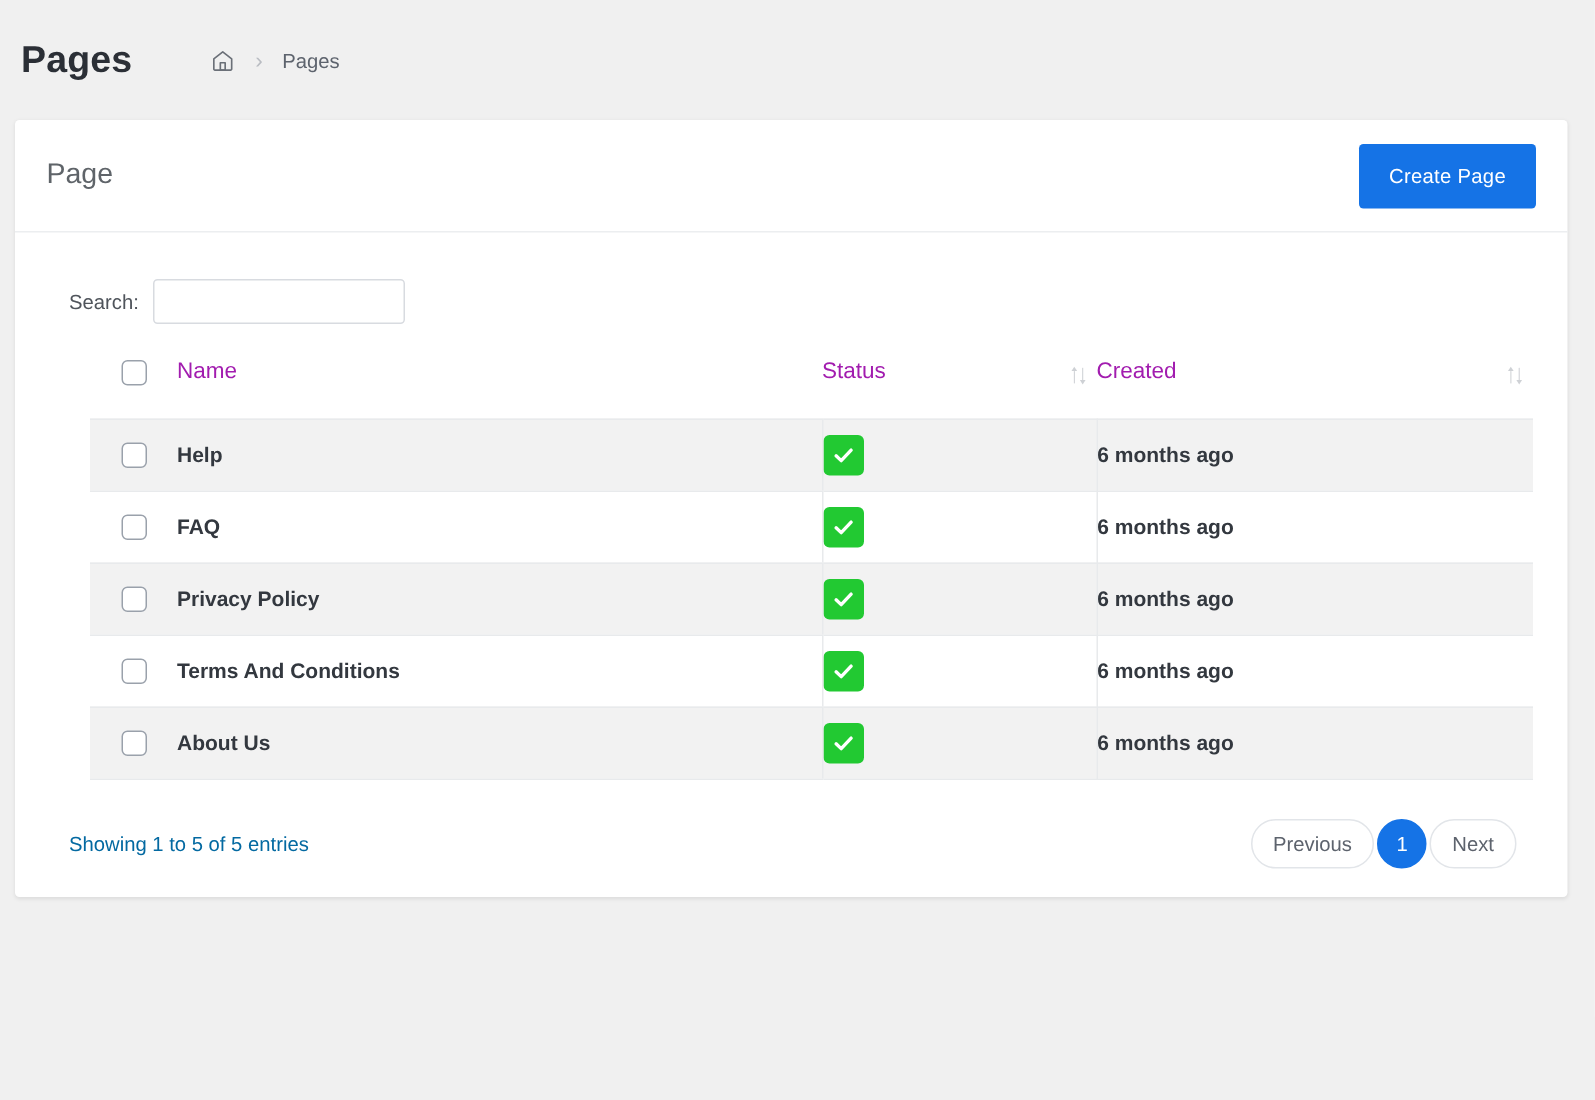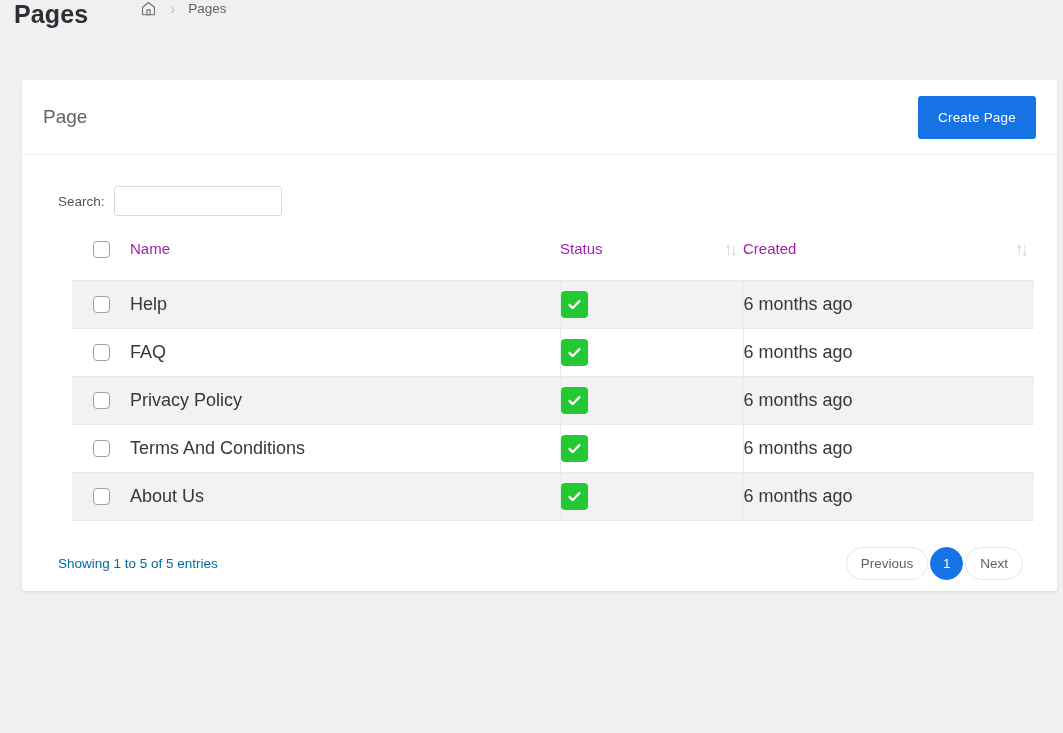--- a/index.html
+++ b/index.html
@@ -9,21 +9,21 @@
     background: #f0f0f0;
     font-family: "Liberation Sans", sans-serif;
     overflow: hidden;
   }
   .page-wrap { width: 1063px; height: 733px; position: relative; background: #f0f0f0; }
 
   
   .page-head {
     height: 80px;
     display: flex;
-    align-items: flex-start;
+    align-items: center;
     padding: 0 0 0 14px;
   }
   .page-title {
     font-size: 25px;
     font-weight: bold;
     color: #2b2f36;
     letter-spacing: .1px;
   }
   .breadcrumb {
     display: flex;
@@ -31,26 +31,26 @@
     margin-left: 52px;
     gap: 13px;
   }
   .home-icon { display: block; width: 17px; height: 17px; }
   .crumb-sep { color: #b9bcc2; font-size: 15px; line-height: 1; }
   .crumb-text { font-size: 13.5px; color: #5d636d; }
 
   
   .card {
     position: absolute;
-    left: 22px; top: 80px;
+    left: 10px; top: 80px;
     width: 1035px;
     background: #ffffff;
     border-radius: 3px;
     box-shadow: 0 1px 3px rgba(0,0,0,.09);
-    padding-bottom: 8px;
+    padding-bottom: 16px;
   }
   .card-head {
     height: 75px;
     display: flex;
     align-items: center;
     justify-content: space-between;
     padding: 0 21px 0 21px;
     border-bottom: 1px solid #eceef0;
   }
   .card-head h2 {
@@ -142,27 +142,28 @@
   table.data th {
     text-align: left;
     font-size: 15px;
     color: #a21caf;
     font-weight: normal;
     padding: 0 0 22px 0;
     vertical-align: middle;
     position: relative;
   }
   table.data td {
-    font-size: 18px;
+    font-size: 14px;
     color: #33383f;
     height: 48px;
     padding: 0;
     vertical-align: middle;
     border-top: 1px solid #e8eaec;
     border-bottom: 1px solid #e8eaec;
+    font-weight: bold;
   }
   tr.striped td { background: #f2f2f2; }
   .col-cb { width: 58px; }
   .col-name { width: 430px; }
   .col-status { width: 183px; }
   .col-created { width: 291px; }
   td.cell-cb { text-align: center; }
   td.cell-name { padding-left: 17px; }
   td.cell-status { padding-left: 17px; border-left: 1px solid #e8eaec; border-right: 1px solid #e8eaec; }
   td.cell-created { padding-left: 17px; }

